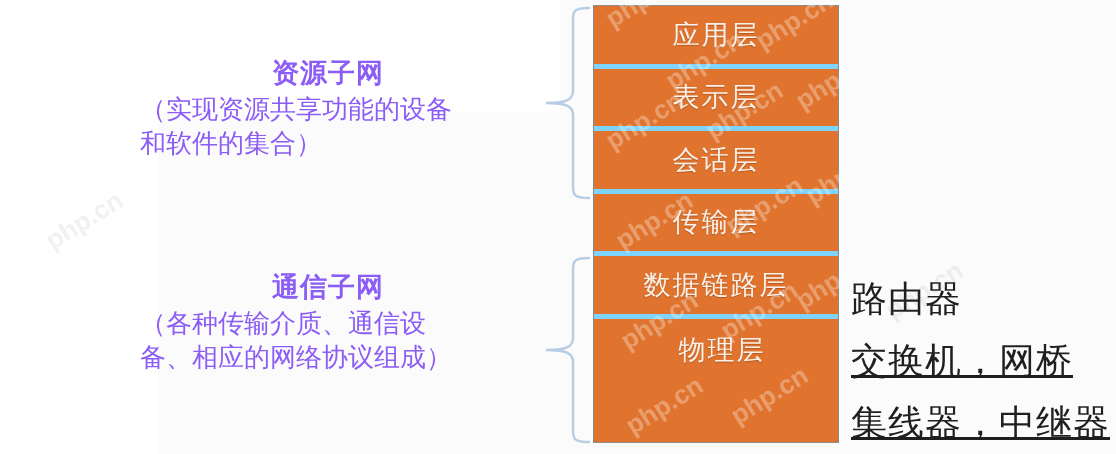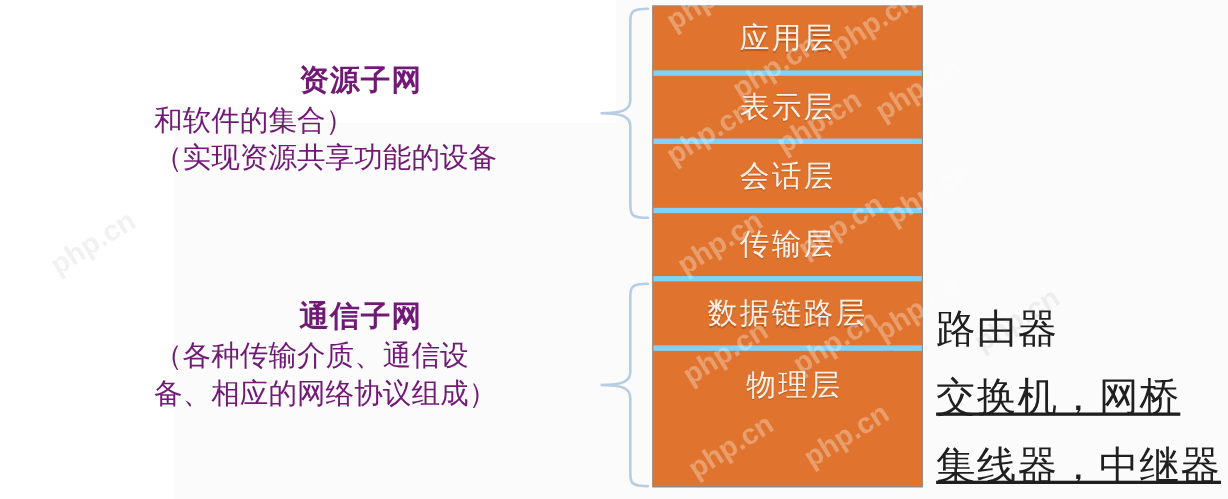--- a/index.html
+++ b/index.html
@@ -37,21 +37,21 @@
     height: 112px;
     background: #ffffff;
   }
 
   
   .side-block {
     position: absolute;
     width: 420px;
     left: 118px;
     text-align: center;
-    color: #701a75;
+    color: #8b5cf6;
   }
   .side-title {
     font-weight: bold;
     font-size: 27px;
     line-height: 1.15;
     letter-spacing: 1px;
     white-space: nowrap;
   }
   .side-desc {
     font-size: 26px;
@@ -149,22 +149,22 @@
 <body>
 
 <div id="canvas">
 
   <div class="bg-white-patch"></div>
   <div class="bg-white-patch2"></div>
 
   <div class="side-block" id="resource-block">
     <div class="side-title">资源子网</div>
     <div class="side-desc">
+      <div>（实现资源共享功能的设备</div>
       <div>和软件的集合）</div>
-      <div>（实现资源共享功能的设备</div>
     </div>
   </div>
 
   <div class="side-block" id="comm-block">
     <div class="side-title">通信子网</div>
     <div class="side-desc">
       <div>（各种传输介质、通信设</div>
       <div>备、相应的网络协议组成）</div>
     </div>
   </div>

